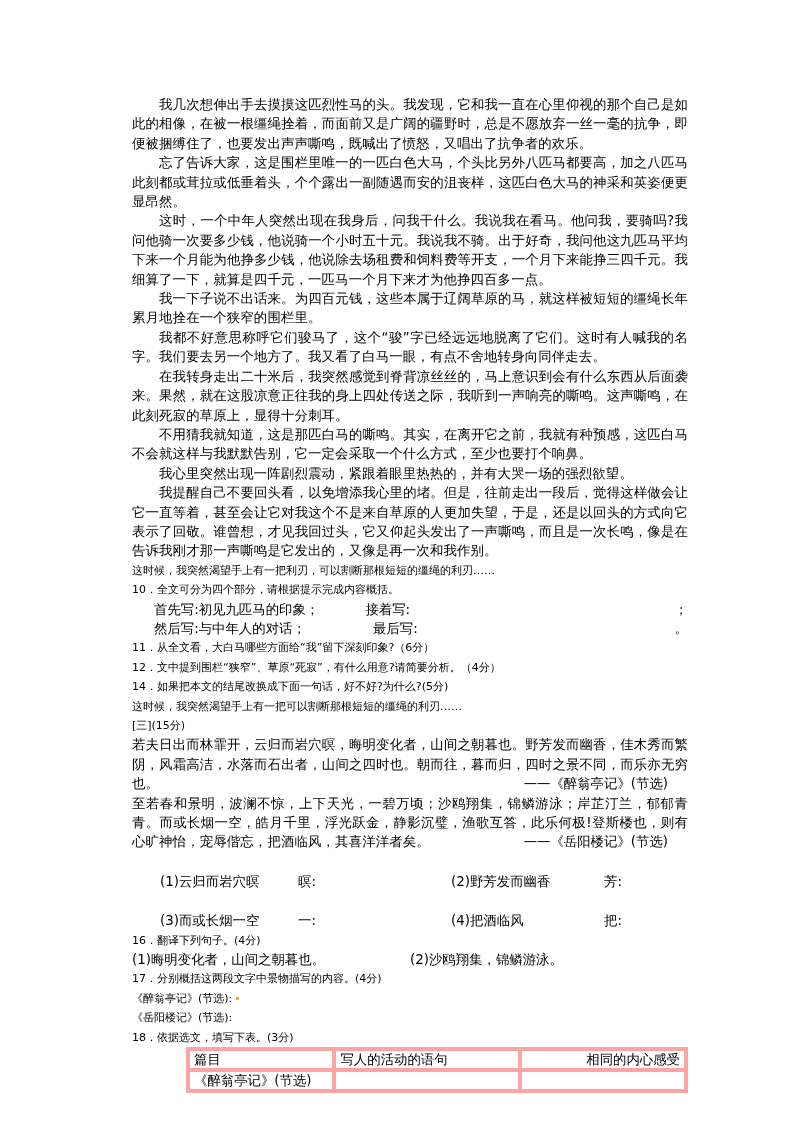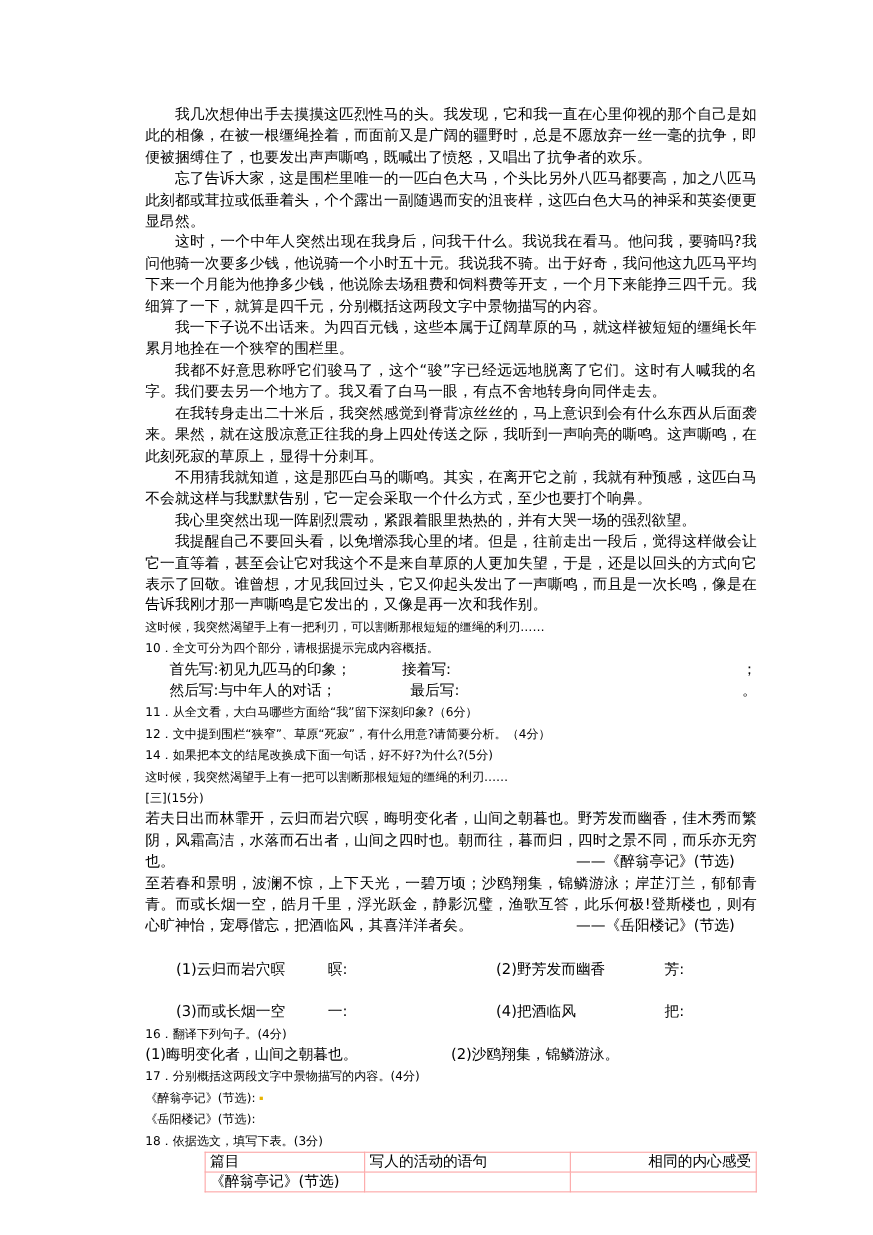--- a/index.html
+++ b/index.html
@@ -8,33 +8,33 @@
   .page { position: absolute; left: 132px; top: 95px; width: 556px; }
   .p { font-size: 13.4px; line-height: 19.4px; margin: 0; text-align: justify; text-align-last: left; letter-spacing: 0.15px; white-space: normal; }
   .indent { text-indent: 27px; }
   .line { font-size: 11px; line-height: 19.4px; margin: 0; white-space: pre; }
   .row { display: flex; font-size: 13.4px; line-height: 19.4px; white-space: pre; gap: 33px; }
   .sub { padding-left: 22px; }
   .sub2 { padding-left: 28px; margin-top: 20px; }
   .src { position: absolute; }
   .rel { position: relative; }
   table { border-collapse: collapse; margin-left: 54px; font-size: 13.4px; }
-  td { border: 1px solid #fca5a5; height: 17px; padding: 0 4px; line-height: 17px; vertical-align: middle; white-space: nowrap; }
+  td { border: 4px solid #fca5a5; height: 17px; padding: 0 4px; line-height: 17px; vertical-align: middle; white-space: nowrap; }
   .c1 { width: 136px; } .c2 { width: 179px; margin-top: 29px; } .c3 { width: 160px; text-align: right; }
   .dot { display:inline-block; width:3px; height:3px; background:#e8b400; vertical-align: middle; }
 </style>
 </head>
 <body>
 
 <div class="page">
 
   <div>
     <p class="p indent">我几次想伸出手去摸摸这匹烈性马的头。我发现，它和我一直在心里仰视的那个自己是如此的相像，在被一根缰绳拴着，而面前又是广阔的疆野时，总是不愿放弃一丝一毫的抗争，即便被捆缚住了，也要发出声声嘶鸣，既喊出了愤怒，又唱出了抗争者的欢乐。</p>
     <p class="p indent">忘了告诉大家，这是围栏里唯一的一匹白色大马，个头比另外八匹马都要高，加之八匹马此刻都或茸拉或低垂着头，个个露出一副随遇而安的沮丧样，这匹白色大马的神采和英姿便更显昂然。</p>
-    <p class="p indent">这时，一个中年人突然出现在我身后，问我干什么。我说我在看马。他问我，要骑吗?我问他骑一次要多少钱，他说骑一个小时五十元。我说我不骑。出于好奇，我问他这九匹马平均下来一个月能为他挣多少钱，他说除去场租费和饲料费等开支，一个月下来能挣三四千元。我细算了一下，就算是四千元，分别概括这两段文字中景物描写的内容。</p>
+    <p class="p indent">这时，一个中年人突然出现在我身后，问我干什么。我说我在看马。他问我，要骑吗?我问他骑一次要多少钱，他说骑一个小时五十元。我说我不骑。出于好奇，我问他这九匹马平均下来一个月能为他挣多少钱，他说除去场租费和饲料费等开支，一个月下来能挣三四千元。我细算了一下，就算是四千元，一匹马一个月下来才为他挣四百多一点。</p>
     <p class="p indent">我一下子说不出话来。为四百元钱，这些本属于辽阔草原的马，就这样被短短的缰绳长年累月地拴在一个狭窄的围栏里。</p>
     <p class="p indent">我都不好意思称呼它们骏马了，这个“骏”字已经远远地脱离了它们。这时有人喊我的名字。我们要去另一个地方了。我又看了白马一眼，有点不舍地转身向同伴走去。</p>
     <p class="p indent">在我转身走出二十米后，我突然感觉到脊背凉丝丝的，马上意识到会有什么东西从后面袭来。果然，就在这股凉意正往我的身上四处传送之际，我听到一声响亮的嘶鸣。这声嘶鸣，在此刻死寂的草原上，显得十分刺耳。</p>
     <p class="p indent">不用猜我就知道，这是那匹白马的嘶鸣。其实，在离开它之前，我就有种预感，这匹白马不会就这样与我默默告别，它一定会采取一个什么方式，至少也要打个响鼻。</p>
     <p class="p indent">我心里突然出现一阵剧烈震动，紧跟着眼里热热的，并有大哭一场的强烈欲望。</p>
     <p class="p indent">我提醒自己不要回头看，以免增添我心里的堵。但是，往前走出一段后，觉得这样做会让它一直等着，甚至会让它对我这个不是来自草原的人更加失望，于是，还是以回头的方式向它表示了回敬。谁曾想，才见我回过头，它又仰起头发出了一声嘶鸣，而且是一次长鸣，像是在告诉我刚才那一声嘶鸣是它发出的，又像是再一次和我作别。</p>
     <p class="line">这时候，我突然渴望手上有一把利刃，可以割断那根短短的缰绳的利刃……</p>
   </div>
 
   <div>

